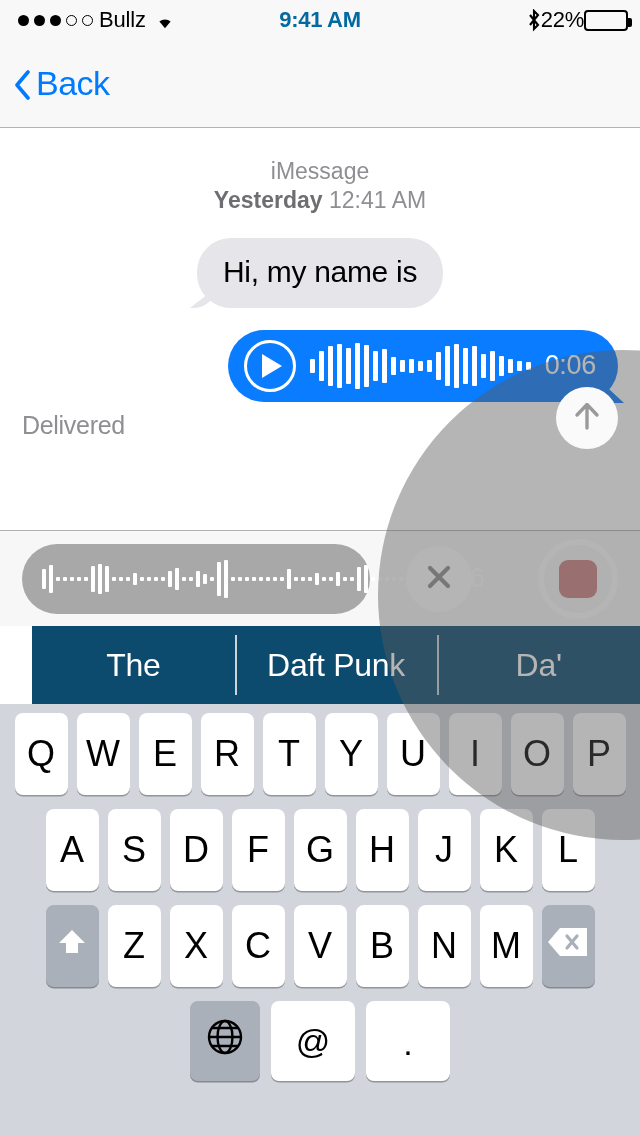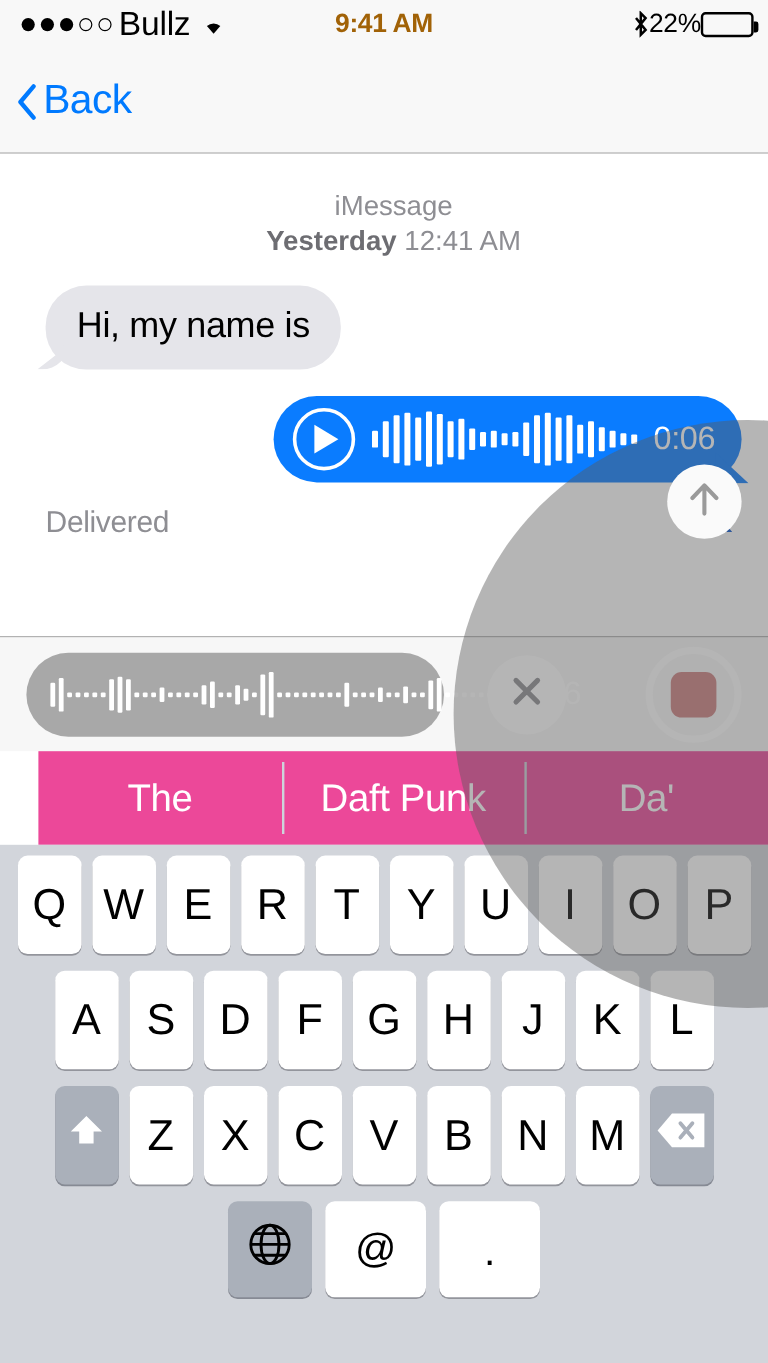--- a/index.html
+++ b/index.html
@@ -16,25 +16,25 @@
   .statusbar {
     height:40px; width:100%;
     display:flex; align-items:center;
     background:#f8f8f8;
     position:relative;
   }
   .sb-left { position:absolute; left:18px; display:flex; align-items:center; gap:6px; }
   .dots { display:flex; gap:5px; align-items:center; }
   .dot { width:11px; height:11px; border-radius:50%; background:#000; }
   .dot.empty { background:transparent; border:1.6px solid #000; }
-  .carrier { font-size:28px; color:#000; letter-spacing:-0.2px; }
+  .carrier { font-size:22px; color:#000; letter-spacing:-0.2px; }
   .wifi { width:22px; height:17px; position:relative; margin-left:2px; }
   .sb-center {
     position:absolute; left:0; right:0; text-align:center;
-    font-size:22px; font-weight:bold; color:#a16207; letter-spacing:-0.3px;
+    font-size:22px; font-weight:bold; color:#0369a1; letter-spacing:-0.3px;
   }
   .sb-right { position:absolute; right:12px; display:flex; align-items:center; gap:0; }
   .bt { width:14px; height:22px; }
   .batt-pct { font-size:22px; color:#000; letter-spacing:-0.3px; }
   .batt {
     width:44px; height:21px; border:2px solid #000; border-radius:4px;
     position:relative; padding:2px;
   }
   .batt:after {
     content:""; position:absolute; right:-6px; top:6px;
@@ -55,28 +55,28 @@
   .nav-title {
     position:absolute; left:0; right:0; text-align:center;
     font-size:34px; font-weight:bold; color:#000; letter-spacing:-0.6px;
   }
   .nav-details {
     position:absolute; right:18px;
     font-size:34px; color:#007aff; letter-spacing:-0.5px; cursor:pointer;
   }
 
   
-  .convo { position:absolute; top:129px; left:16px; right:0; height:401px; background:#fff; }
+  .convo { position:absolute; top:129px; left:0; right:0; height:401px; background:#fff; }
   .meta { text-align:center; margin-top:28px; line-height:1.28; }
   .meta-service { font-size:23px; color:#8e8e93; }
   .meta-time { font-size:23px; color:#8e8e93; }
   .meta-time b { color:#6d6d72; font-weight:bold; }
 
   .row { display:flex; padding:0 22px; margin-top:22px; }
-  .row.left { justify-content:flex-start; }
+  .row.left { justify-content:center; }
   .row.right { justify-content:flex-end; }
 
   .bubble-gray {
     position:relative;
     background:#e5e5ea; border-radius:34px;
     padding:17px 26px 19px 26px;
     font-size:30px; color:#000; letter-spacing:-0.3px;
     max-width:470px;
   }
   .bubble-gray:after {
@@ -108,21 +108,21 @@
     border-left:20px solid #fff;
     border-top:12px solid transparent;
     border-bottom:12px solid transparent;
   }
   .wave { display:flex; align-items:center; gap:4px; height:46px; }
   .wave span { width:5px; background:#fff; border-radius:1px; display:block; }
   .dur { font-size:27px; color:#fff; letter-spacing:-0.3px; }
 
   .status-row {
     display:flex; justify-content:space-between; align-items:flex-end;
-    padding:0 30px 0 22px; margin-top:19px;
+    padding:0 30px 0 22px; margin-top:9px;
   }
   .delivered { font-size:25px; color:#8e8e93; letter-spacing:-0.3px; }
   .keep { font-size:25px; color:#0a56d0; font-weight:bold; letter-spacing:-0.3px; cursor:pointer; }
 
   
   .recbar {
     position:absolute; top:530px; left:0; right:0; height:96px;
     background:#f7f7f7; border-top:1px solid #b2b2b2;
     display:flex; align-items:center; padding:0 22px; gap:0;
   }
@@ -143,21 +143,21 @@
     width:80px; height:80px; border-radius:50%;
     border:6px solid #fff; background:transparent;
     margin-left:auto; display:flex; align-items:center; justify-content:center;
     cursor:pointer; flex:0 0 auto;
   }
   .record-sq { width:38px; height:38px; border-radius:9px; background:#cc8080; }
 
   
   .suggbar {
     position:absolute; top:626px; left:0; right:0; height:78px;
-    background:#ec4899; display:flex;margin-left:32px;
+    background:#0c4a6e; display:flex;margin-left:32px;
   }
   .sugg {
     flex:1; display:flex; align-items:center; justify-content:center;
     font-size:32px; color:#fff; letter-spacing:-0.3px; cursor:pointer;
     position:relative;
   }
   .sugg + .sugg:before {
     content:""; position:absolute; left:0; top:9px; bottom:9px;
     width:2px; background:#ced3da;
   }

